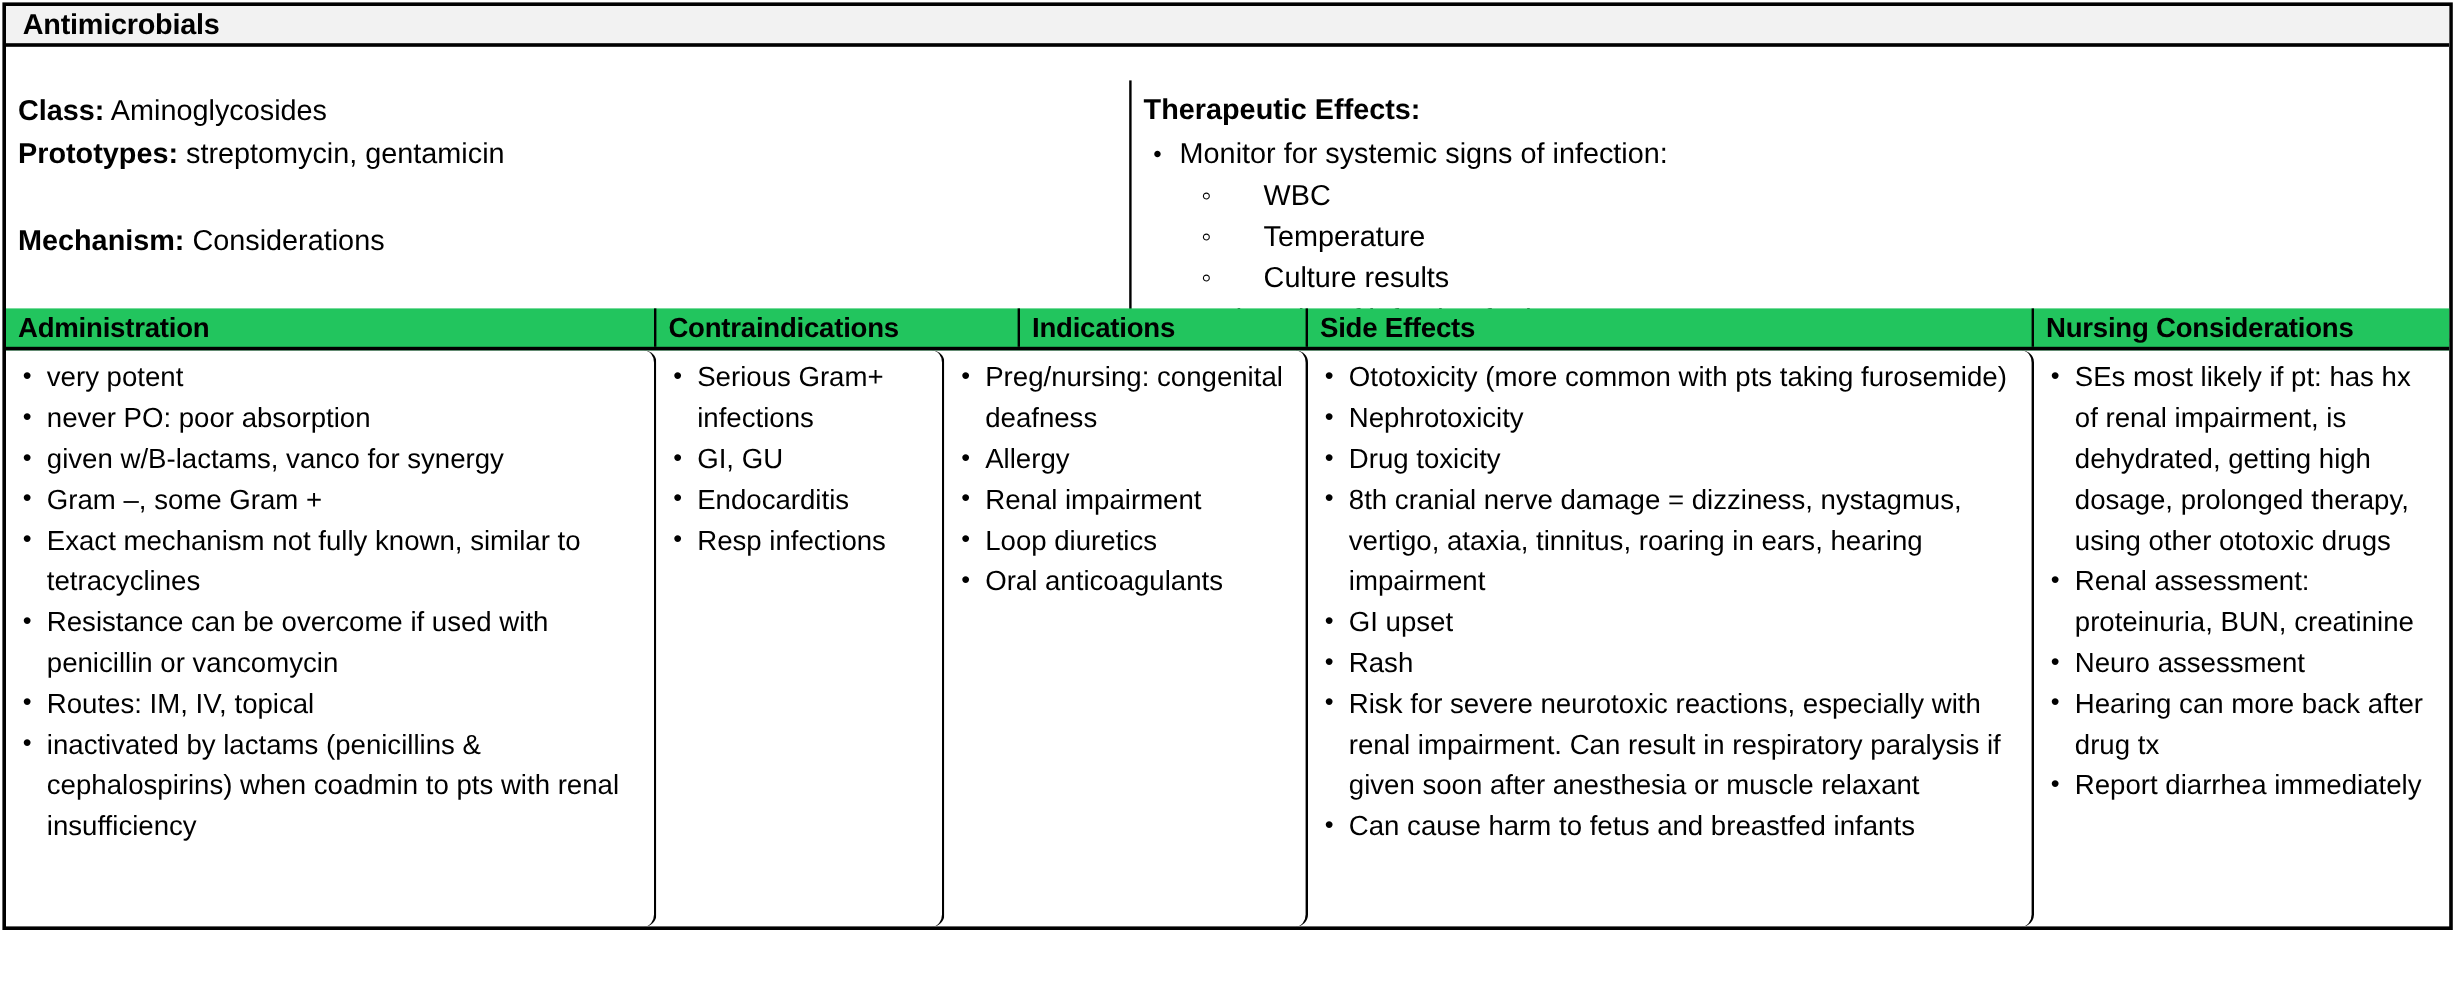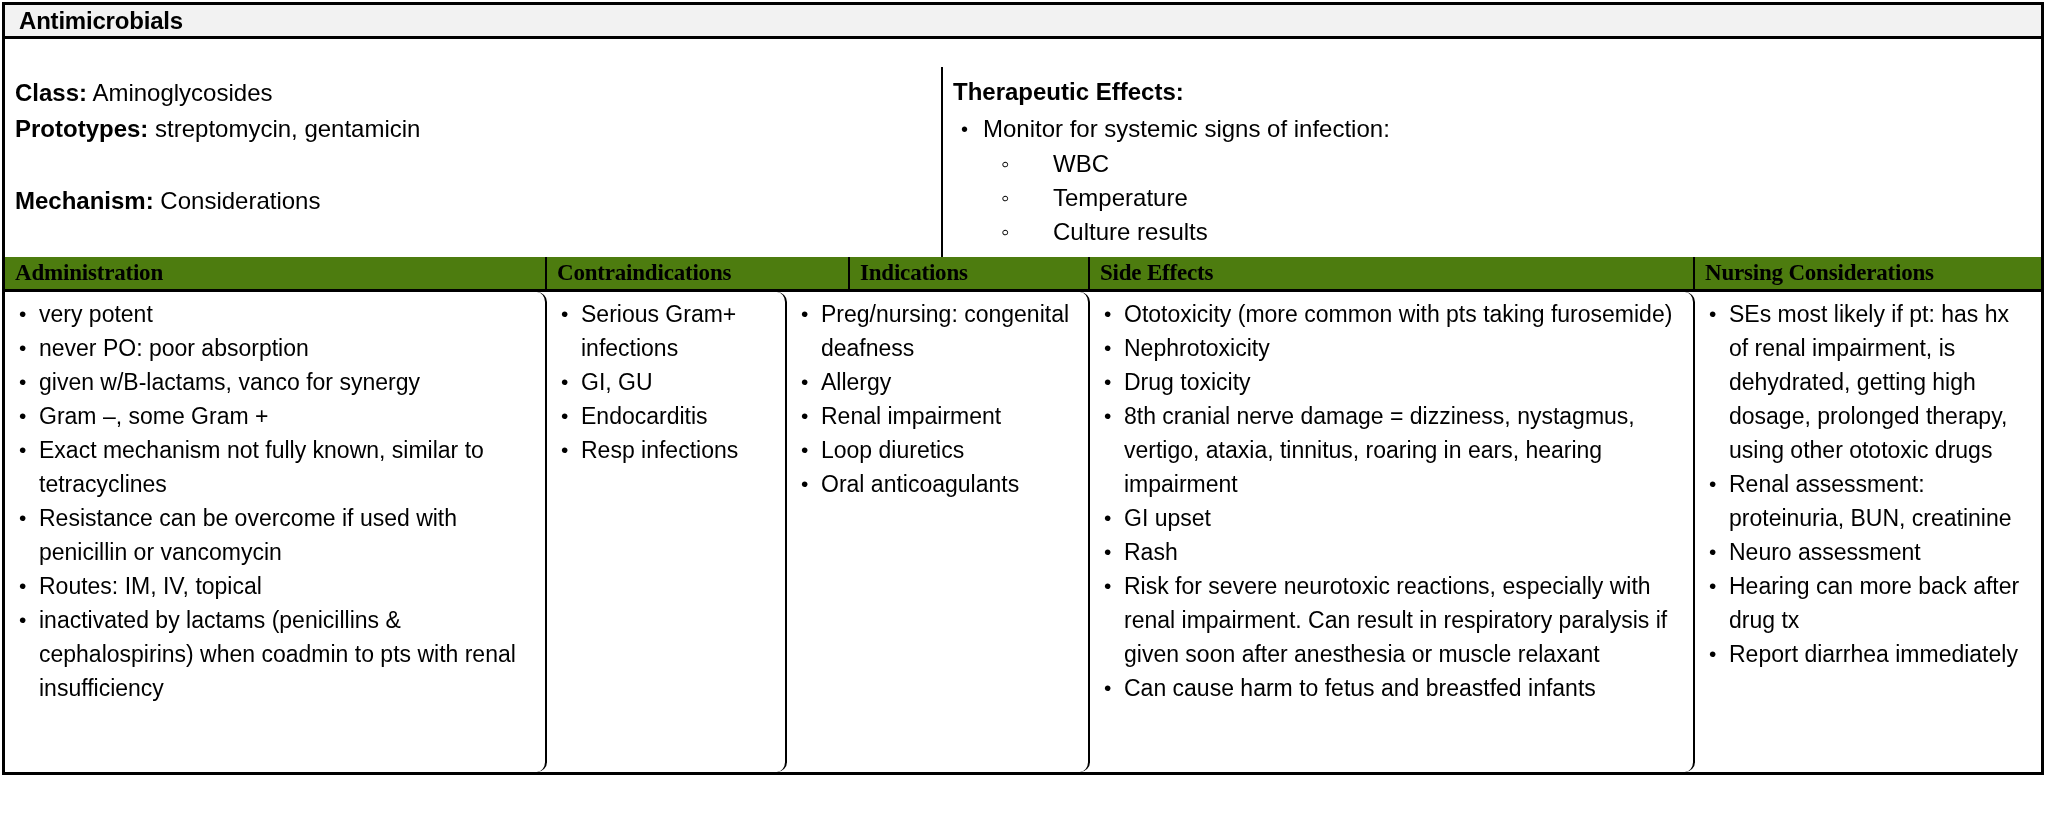--- a/index.html
+++ b/index.html
@@ -135,25 +135,24 @@
     font-size: 24px;
   }
 
   
   .colhead-row {
     position: absolute;
     left: 0;
     top: 252px;
     right: 0;
     height: 35px;
-    background: #4d7c0f;
+    background: #22c55e;
     border-bottom: 3px solid #000000;
     box-sizing: border-box;
     display: flex;
-    font-family: Liberation Serif, serif;
   }
   .colhead {
     box-sizing: border-box;
     padding-left: 10px;
     display: flex;
     align-items: center;
     font-size: 23px;
     font-weight: bold;
     letter-spacing: -0.2px;
     border-right: 2px solid #000000;

